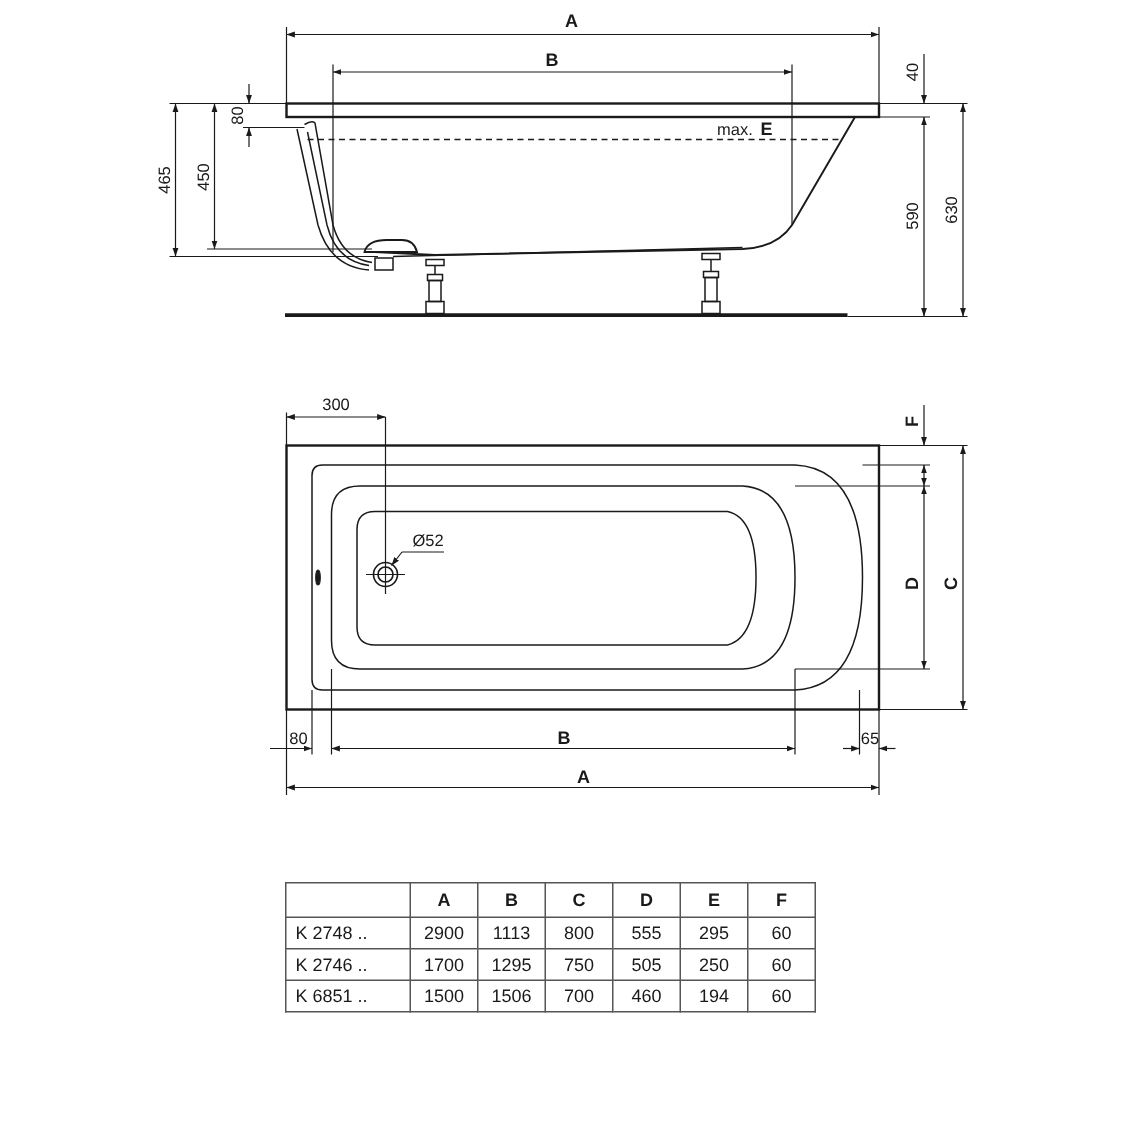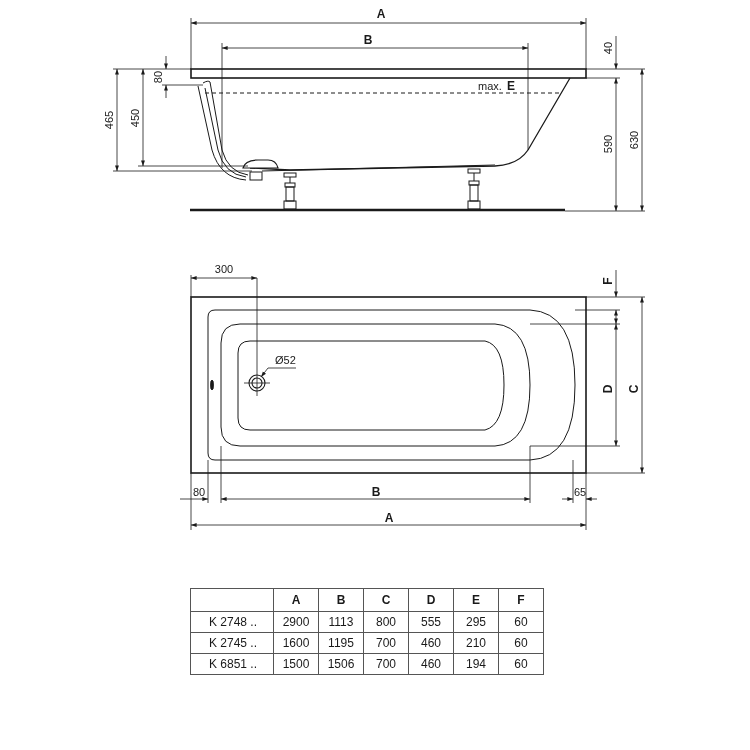--- a/index.html
+++ b/index.html
@@ -4,21 +4,21 @@
 <style>
   html, body { margin:0; padding:0; background:#ffffff; }
   body { width:750px; height:750px; position:relative; overflow:hidden; font-family:"Liberation Sans", sans-serif; color:#1a1a1a; }
   svg.drawing { position:absolute; left:0; top:0; width:750px; height:750px; }
   svg text { font-family:"Liberation Sans", sans-serif; fill:#1a1a1a; }
   .lbl { font-size:11px; }
   .lblb { font-size:12px; font-weight:bold; }
   table.spec { position:absolute; left:190px; top:588px; border-collapse:collapse; font-size:12px; }
   table.spec td, table.spec th { border:1px solid #555; height:20px; padding:0 4px; text-align:center; font-weight:normal; }
   table.spec th { font-weight:bold; height:22px; }
-  table.spec td.model { text-align:center; width:72px; padding-left:6px; }
+  table.spec td.model { text-align:left; width:72px; padding-left:6px; }
   table.spec td.val, table.spec th.col { width:36px; }
 </style>
 </head>
 <body>
 
 <svg class="drawing" viewBox="0 0 750 750" xmlns="http://www.w3.org/2000/svg">
   <defs>
     <marker id="arr" viewBox="0 0 10 10" refX="10" refY="5" markerWidth="7" markerHeight="7" orient="auto-start-reverse">
       <path d="M0,1.5 L10,5 L0,8.5 z" fill="#1a1a1a"></path>
     </marker>
@@ -163,26 +163,26 @@
     <tr>
       <td class="model">K 2748 ..</td>
       <td class="val">2900</td>
       <td class="val">1113</td>
       <td class="val">800</td>
       <td class="val">555</td>
       <td class="val">295</td>
       <td class="val">60</td>
     </tr>
     <tr>
-      <td class="model">K 2745 ..</td>
-      <td class="val">1600</td>
-      <td class="val">1195</td>
-      <td class="val">700</td>
-      <td class="val">460</td>
-      <td class="val">210</td>
+      <td class="model">K 2746 ..</td>
+      <td class="val">1700</td>
+      <td class="val">1295</td>
+      <td class="val">750</td>
+      <td class="val">505</td>
+      <td class="val">250</td>
       <td class="val">60</td>
     </tr>
     <tr>
       <td class="model">K 6851 ..</td>
       <td class="val">1500</td>
       <td class="val">1506</td>
       <td class="val">700</td>
       <td class="val">460</td>
       <td class="val">194</td>
       <td class="val">60</td>

